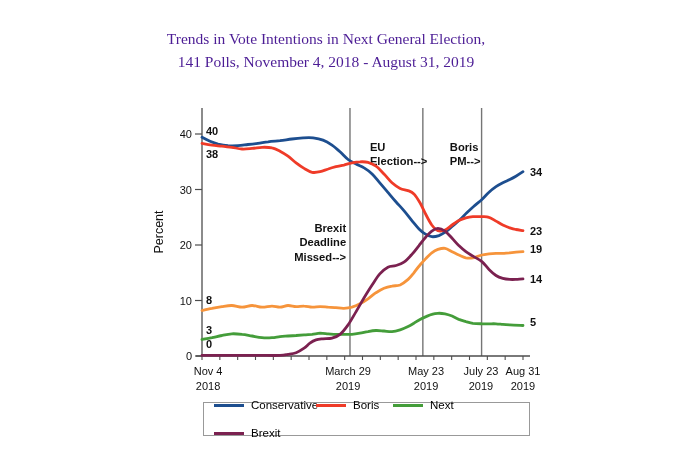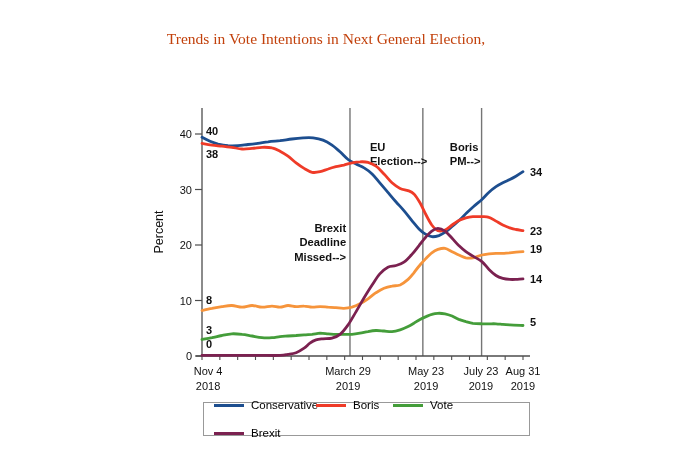--- a/index.html
+++ b/index.html
@@ -1,33 +1,34 @@
 <!DOCTYPE html>
 <html><head>
 <meta charset="utf-8">
 <style>
   html,body{margin:0;padding:0;background:#fff;}
   body{width:700px;height:476px;position:relative;overflow:hidden;
        font-family:"Liberation Sans","DejaVu Sans",sans-serif;}
   .title{position:absolute;top:27px;left:0;width:652px;text-align:center;
          font-family:"Liberation Serif","DejaVu Serif",serif;
-         font-size:15.5px;line-height:23px;color:#c2410c;}
+         font-size:15.5px;line-height:23px;color:#4c1d95;}
   #chart{position:absolute;left:0;top:0;}
   .legend{position:absolute;left:203px;top:402px;width:315px;height:28px;
           border:1.6px solid #999;display:grid;
           grid-template-columns:102px 77px 1fr;
           padding:2px 0 2px 10px;align-content:center;row-gap:16px;}
   .legend-entry{display:flex;align-items:center;gap:7px;font-size:11.5px;color:#000;}
   .legend-swatch{width:30px;height:3px;flex:0 0 30px;}
 </style>
 </head>
 <body>
 
 <div class="title">
   <div>Trends in Vote Intentions in Next General Election,</div>
+  <div>141 Polls, November 4, 2018 - August 31, 2019</div>
 </div>
 
 <svg id="chart" width="700" height="476" viewBox="0 0 700 476">
     <line x1="349.981" y1="108" x2="349.981" y2="356" stroke="#757575" stroke-width="1.4"></line>
     <line x1="422.84799999999996" y1="108" x2="422.84799999999996" y2="356" stroke="#757575" stroke-width="1.4"></line>
     <line x1="481.591" y1="108" x2="481.591" y2="356" stroke="#757575" stroke-width="1.4"></line>
     <line x1="202" y1="108" x2="202" y2="356" stroke="#4d4d4d" stroke-width="1.3"></line>
     <line x1="196" y1="356" x2="530" y2="356" stroke="#4d4d4d" stroke-width="1.3"></line>
     <line x1="195" y1="356" x2="202" y2="356" stroke="#4d4d4d" stroke-width="1.2"></line>
     <text x="192" y="360" font-family="&quot;Liberation Sans&quot;,&quot;DejaVu Sans&quot;,sans-serif" font-size="11" fill="#111" text-anchor="end">0</text>
@@ -97,19 +98,19 @@
   <div class="legend-entry">
     <span class="legend-swatch" style="background: rgb(29, 78, 143);"></span>
     <span>Conservative</span>
   </div>
   <div class="legend-entry">
     <span class="legend-swatch" style="background: rgb(239, 59, 40);"></span>
     <span>Boris</span>
   </div>
   <div class="legend-entry">
     <span class="legend-swatch" style="background: rgb(68, 157, 58);"></span>
-    <span>Vote</span>
+    <span>Next</span>
   </div>
   <div class="legend-entry">
     <span class="legend-swatch" style="background: rgb(123, 33, 80);"></span>
     <span>Brexit</span>
   </div>
 </div>
 
 </body></html>

